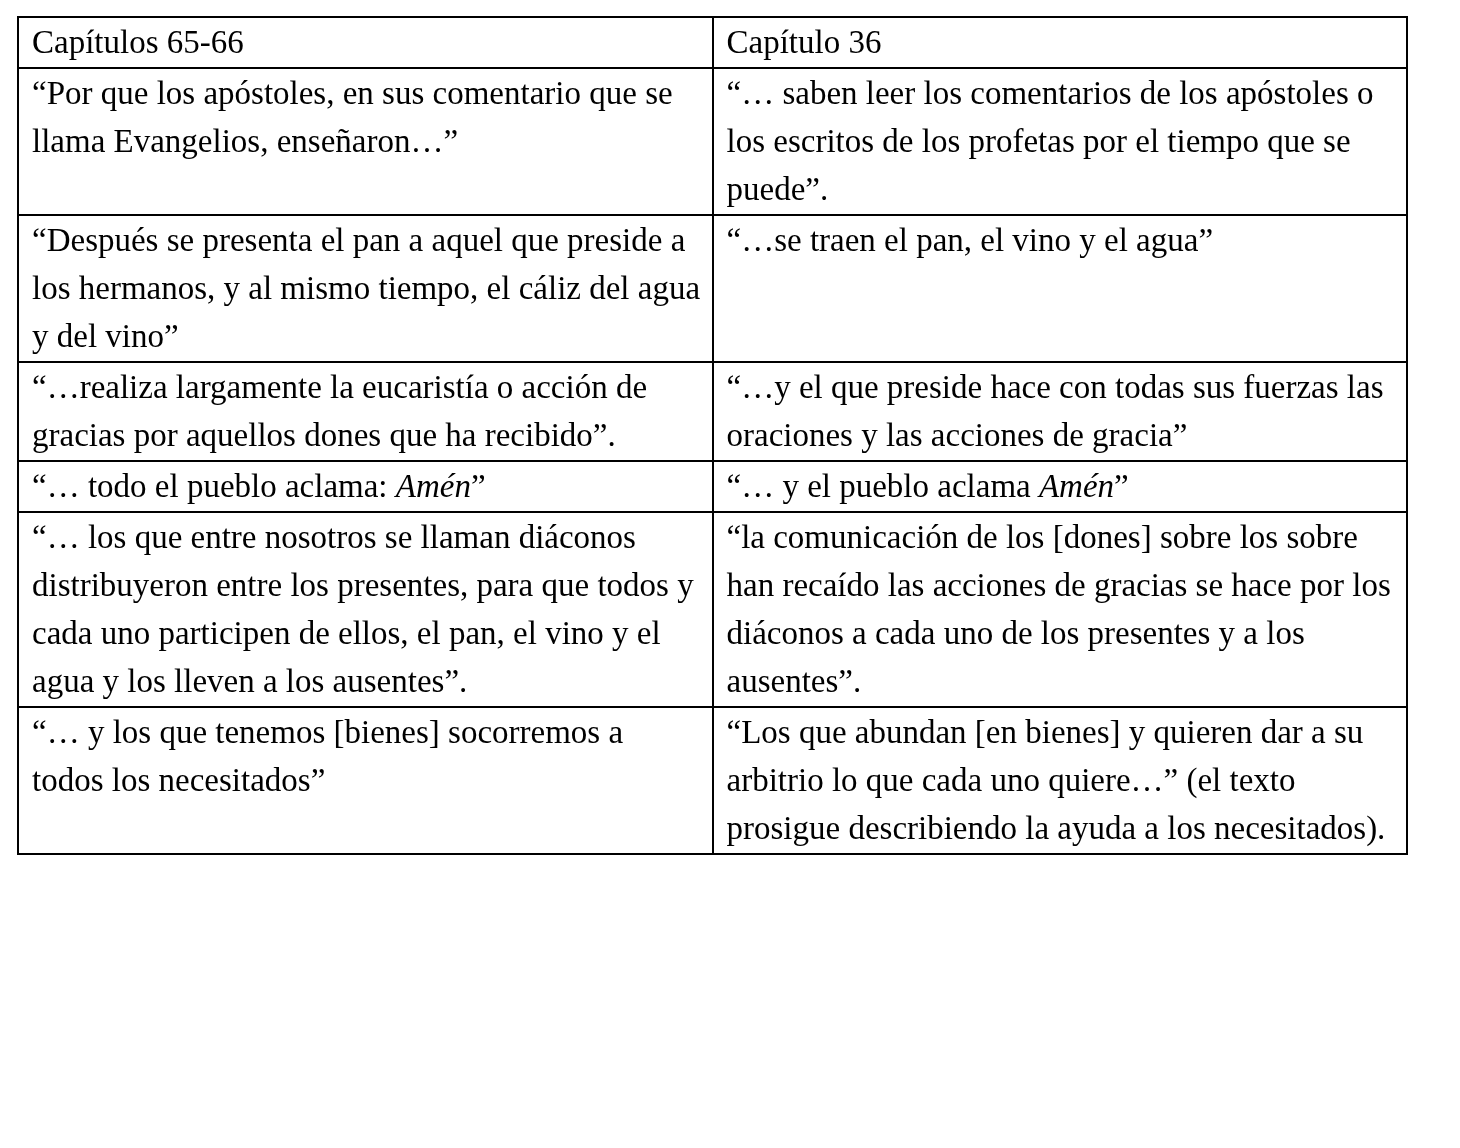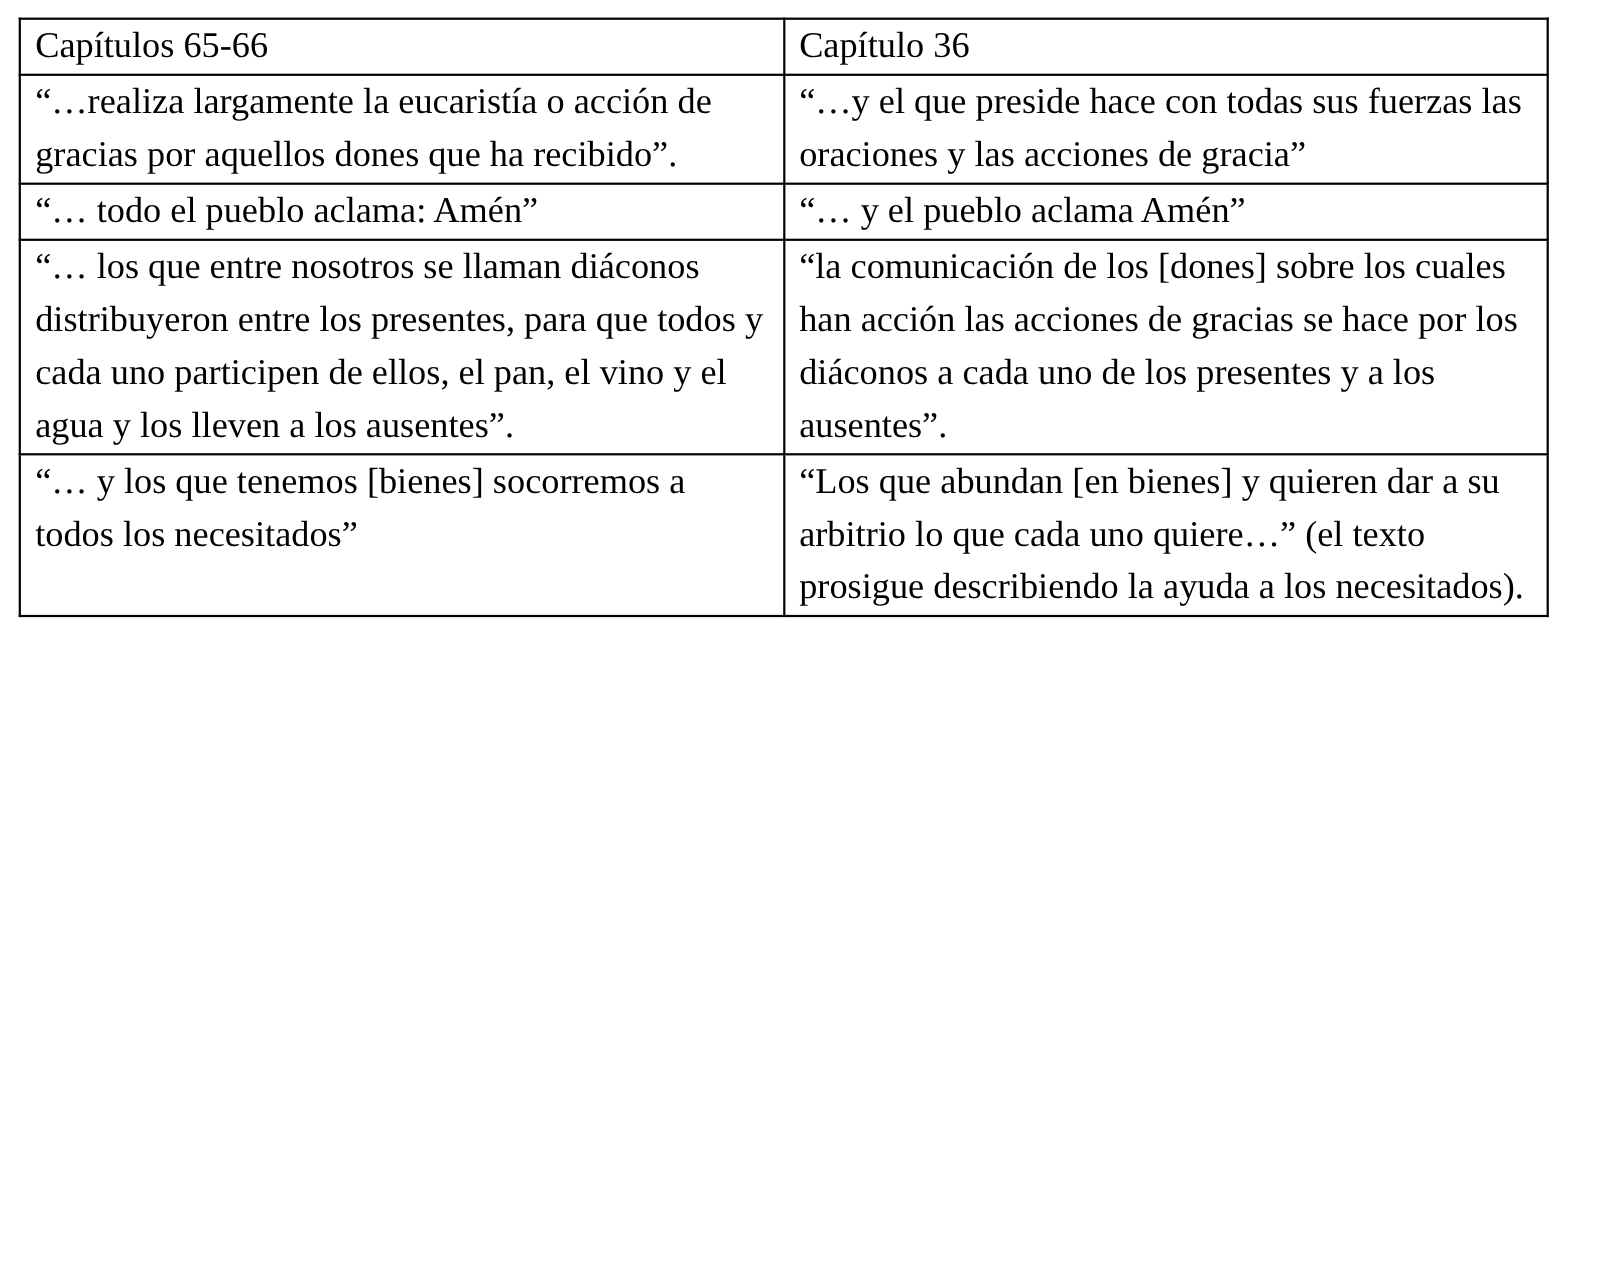--- a/index.html
+++ b/index.html
@@ -29,49 +29,58 @@
     text-align: left;
     font-weight: normal;
     font-size: 33px;
     line-height: 48px;
     padding: 0 10px 1px 13px;
   }
   table.comparison th {
     font-size: 33px;
   }
   .seg-italic {
+    font-style: italic;
   }
 </style>
 </head>
 <body>
 
 <div class="page">
   <table class="comparison">
     <colgroup>
       <col style="width:50%">
       <col style="width:50%">
     </colgroup>
     <thead>
       <tr>
         <th>Capítulos 65-66</th>
         <th>Capítulo 36</th>
       </tr>
     </thead>
     <tbody>
       <tr>
+        <td><span>“Por que los apóstoles, en sus comentario que se llama Evangelios, enseñaron…”</span></td>
+        <td><span>“… saben leer los comentarios de los apóstoles o los escritos de los profetas por el tiempo que se puede”.</span></td>
+      </tr>
+      <tr>
+        <td><span>“Después se presenta el pan a aquel que preside a los hermanos, y al mismo tiempo, el cáliz del agua y del vino”</span></td>
+        <td><span>“…se traen el pan, el vino y el agua”</span></td>
+      </tr>
+      <tr>
         <td><span>“…realiza largamente la eucaristía o acción de gracias por aquellos dones que ha recibido”.</span></td>
         <td><span>“…y el que preside hace con todas sus fuerzas las oraciones y las acciones de gracia”</span></td>
       </tr>
       <tr>
         <td><span>“… todo el pueblo aclama: </span><span class="seg-italic">Amén</span><span>”</span></td>
         <td><span>“… y el pueblo aclama </span><span class="seg-italic">Amén</span><span>”</span></td>
       </tr>
       <tr>
         <td><span>“… los que entre nosotros se llaman diáconos distribuyeron entre los presentes, para que todos y cada uno participen de ellos, el pan, el vino y el agua y los lleven a los ausentes”.</span></td>
-        <td><span>“la comunicación de los [dones] sobre los cuales han acción las acciones de gracias se hace por los diáconos a cada uno de los presentes y a los ausentes”.</span></td>
+        <td><span>“la comunicación de los [dones] sobre los sobre han recaído las acciones de gracias se hace por los diáconos a cada uno de los presentes y a los ausentes”.</span></td>
       </tr>
       <tr>
         <td><span>“… y los que tenemos [bienes] socorremos a todos los necesitados”</span></td>
         <td><span>“Los que abundan [en bienes] y quieren dar a su arbitrio lo que cada uno quiere…” (el texto prosigue describiendo la ayuda a los necesitados).</span></td>
       </tr>
     </tbody>
   </table>
 </div>
 
 </body></html>

